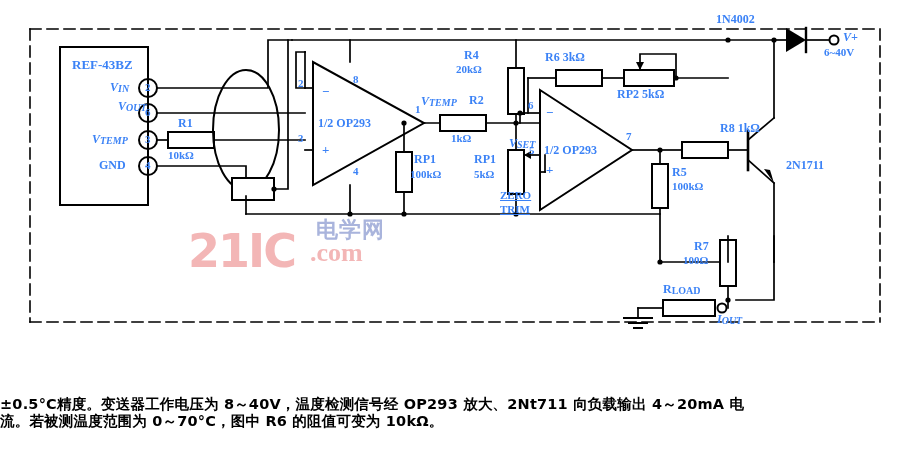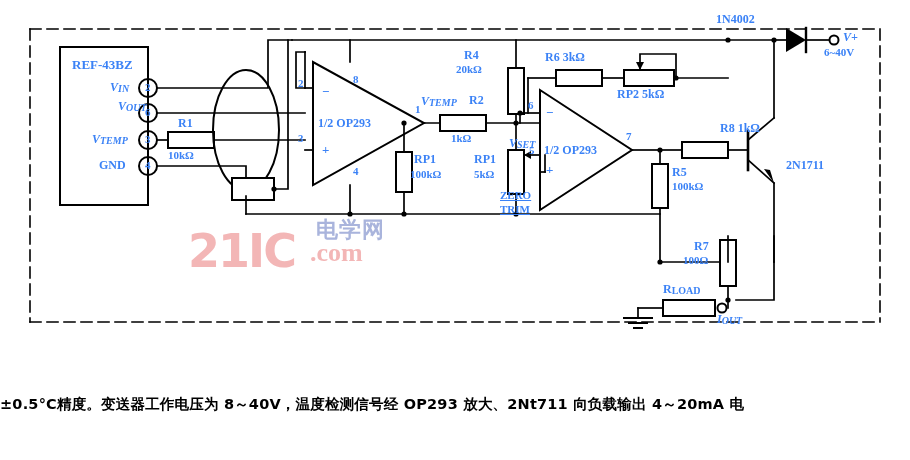--- a/index.html
+++ b/index.html
@@ -277,15 +277,16 @@
   <div class="lbl s12 ital" style="left:717px;top:285px;margin-top:28px;"><span>I</span><span class="sub">OUT</span></div>
 
   <div id="wm">
     <div class="w21">21IC</div>
     <div class="wcn">电学网</div>
     <div class="wcom">.com</div>
   </div>
 
   <div id="caption">
     <div class="cap-line" id="cl2">±0.5°C精度。变送器工作电压为 8～40V，温度检测信号经 OP293 放大、2Nt711 向负载输出 4～20mA 电</div>
+    <div class="cap-line" id="cl3">流。若被测温度范围为 0～70°C，图中 R6 的阻值可变为 10kΩ。</div>
   </div>
 
 </div>
 
 </body></html>

